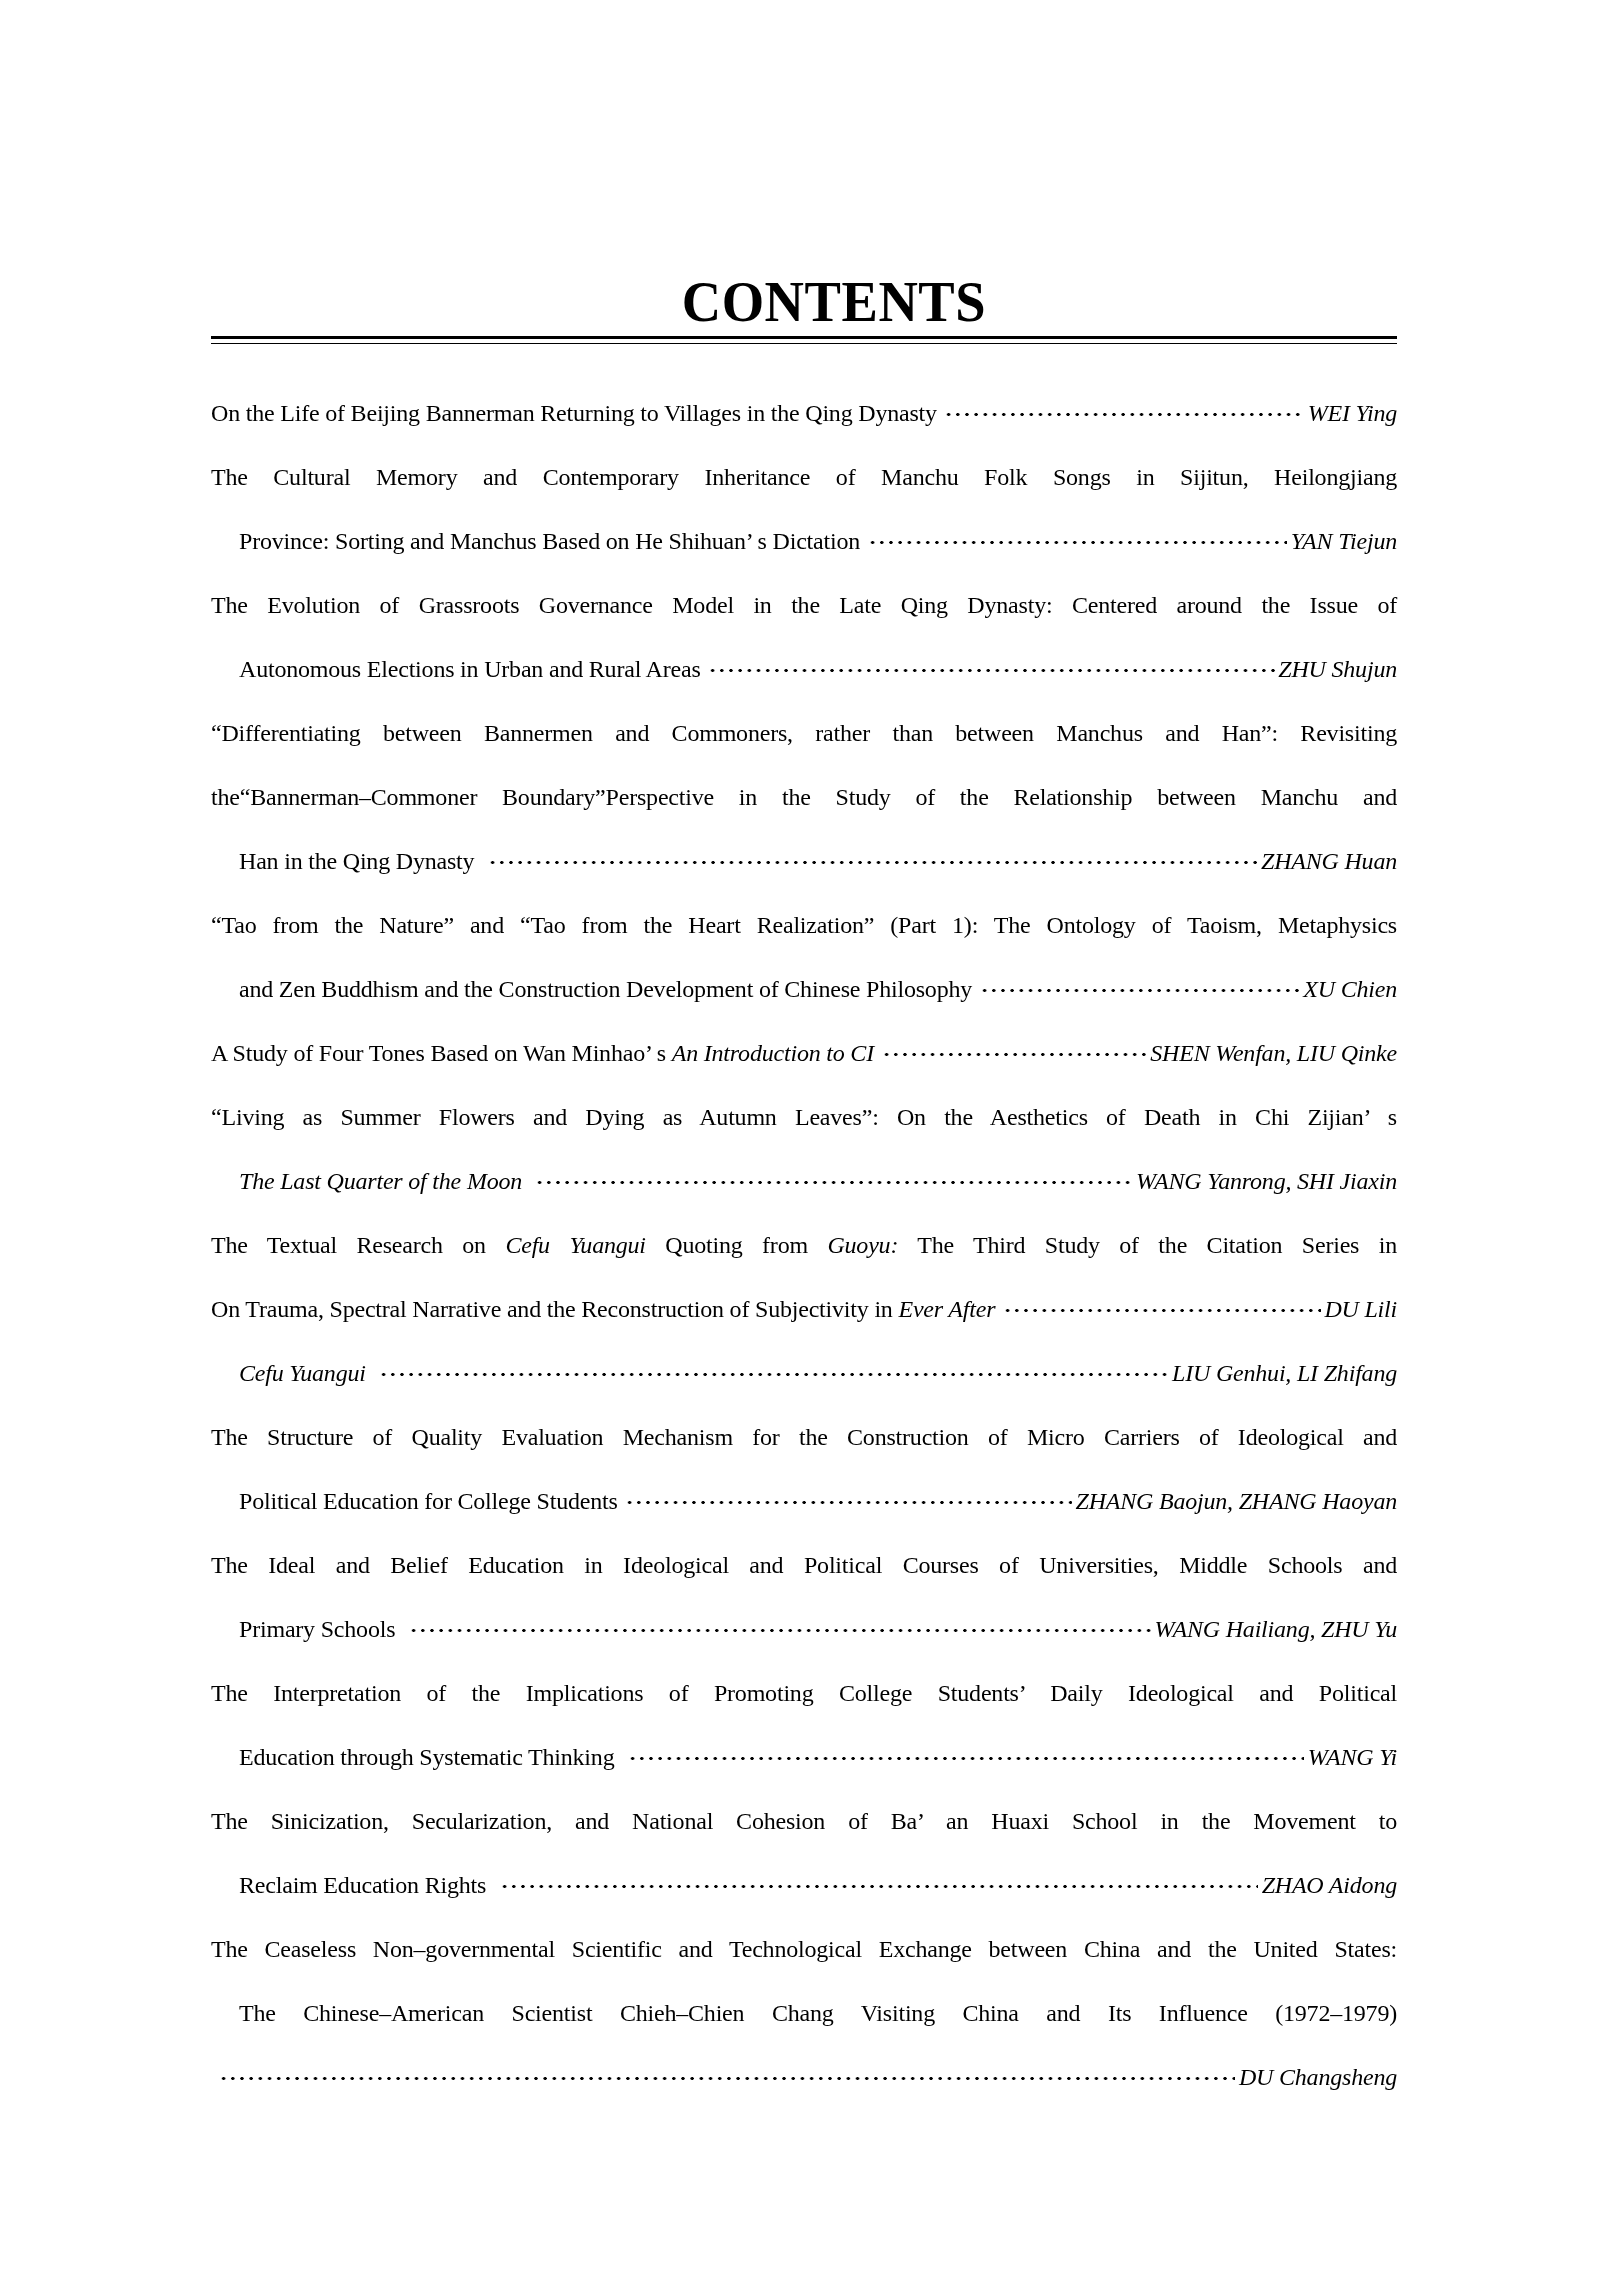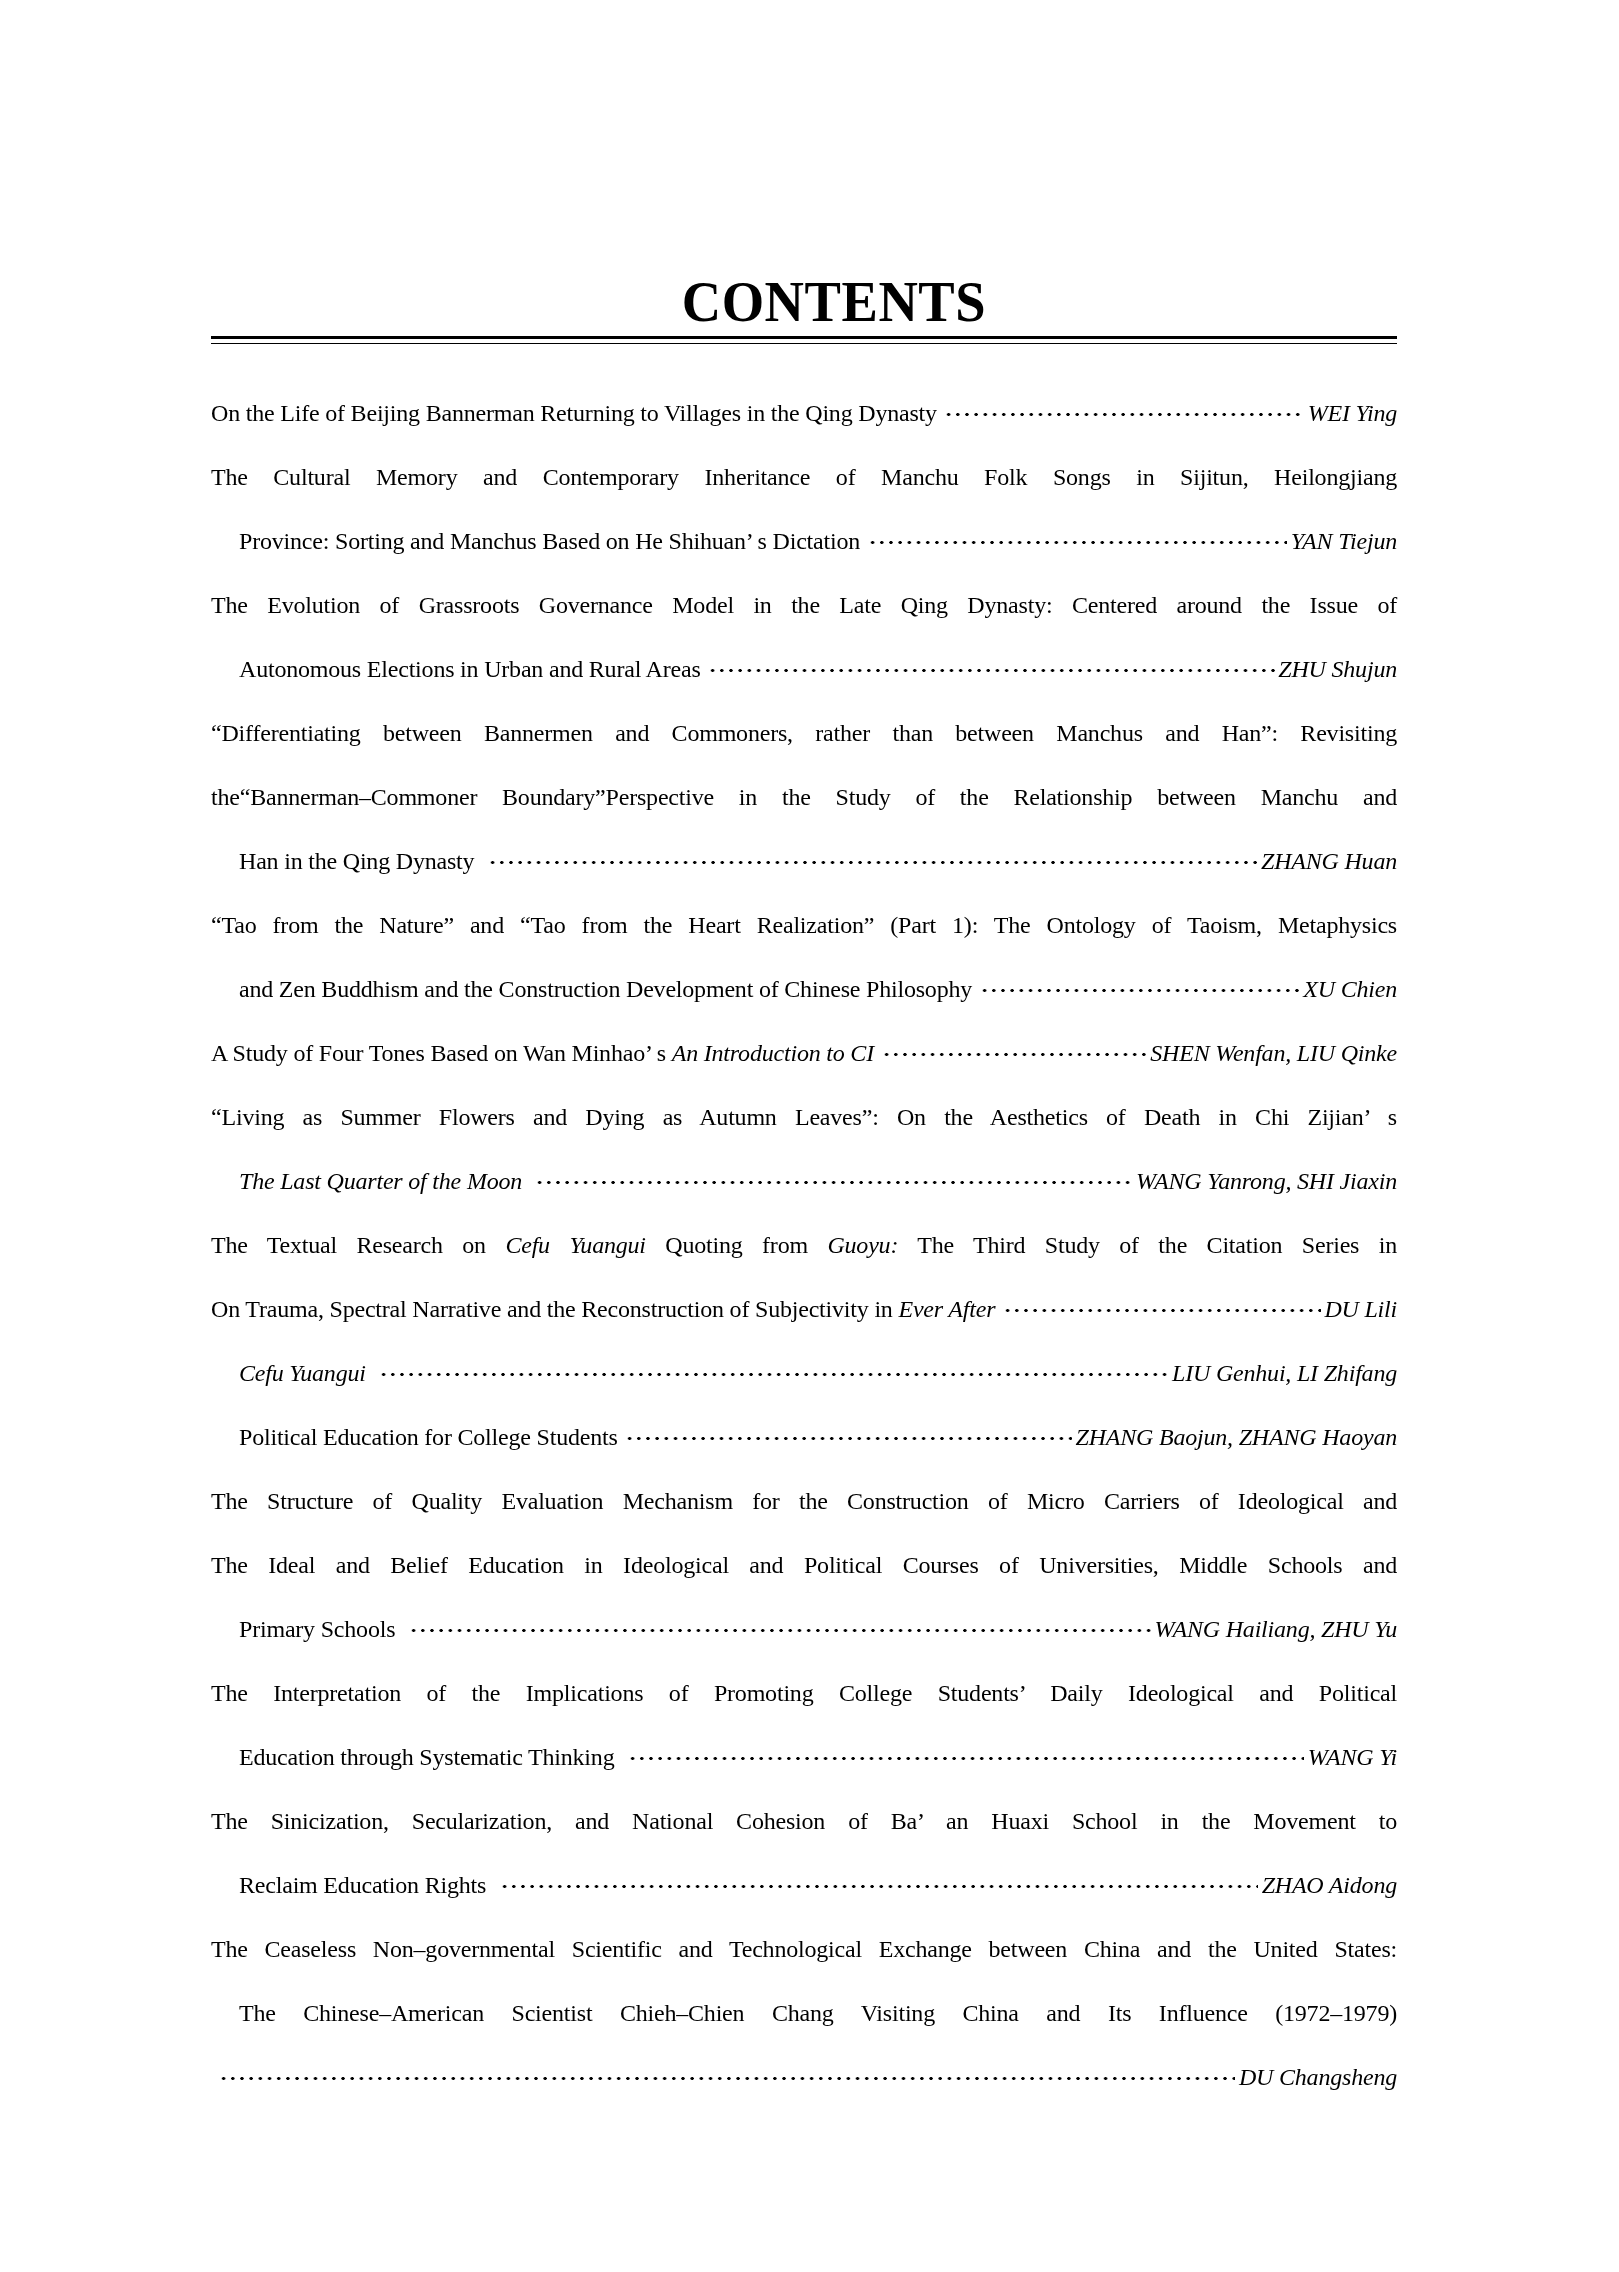--- a/index.html
+++ b/index.html
@@ -134,26 +134,26 @@
       <div class="tline flexrow">
         <span class="txt"><span>On Trauma, Spectral Narrative and the Reconstruction of Subjectivity in </span><span class="it">Ever After</span></span>
         <div class="leader"></div>
         <span class="author">DU Lili</span>
       </div>
       <div class="tline flexrow indent">
         <span class="txt"><span class="it">Cefu Yuangui </span></span>
         <div class="leader"></div>
         <span class="author">LIU Genhui, LI Zhifang</span>
       </div>
+      <div class="tline just"><span>The Structure of Quality Evaluation Mechanism for the Construction of Micro Carriers of Ideological and</span></div>
       <div class="tline flexrow indent">
         <span class="txt"><span>Political Education for College Students</span></span>
         <div class="leader"></div>
         <span class="author">ZHANG Baojun, ZHANG Haoyan</span>
       </div>
-      <div class="tline just"><span>The Structure of Quality Evaluation Mechanism for the Construction of Micro Carriers of Ideological and</span></div>
       <div class="tline just"><span>The Ideal and Belief Education in Ideological and Political Courses of Universities, Middle Schools and</span></div>
       <div class="tline flexrow indent">
         <span class="txt"><span>Primary Schools </span></span>
         <div class="leader"></div>
         <span class="author">WANG Hailiang, ZHU Yu</span>
       </div>
       <div class="tline just"><span>The Interpretation of the Implications of Promoting College Students’ Daily Ideological and Political</span></div>
       <div class="tline flexrow indent">
         <span class="txt"><span>Education through Systematic Thinking </span></span>
         <div class="leader"></div>

